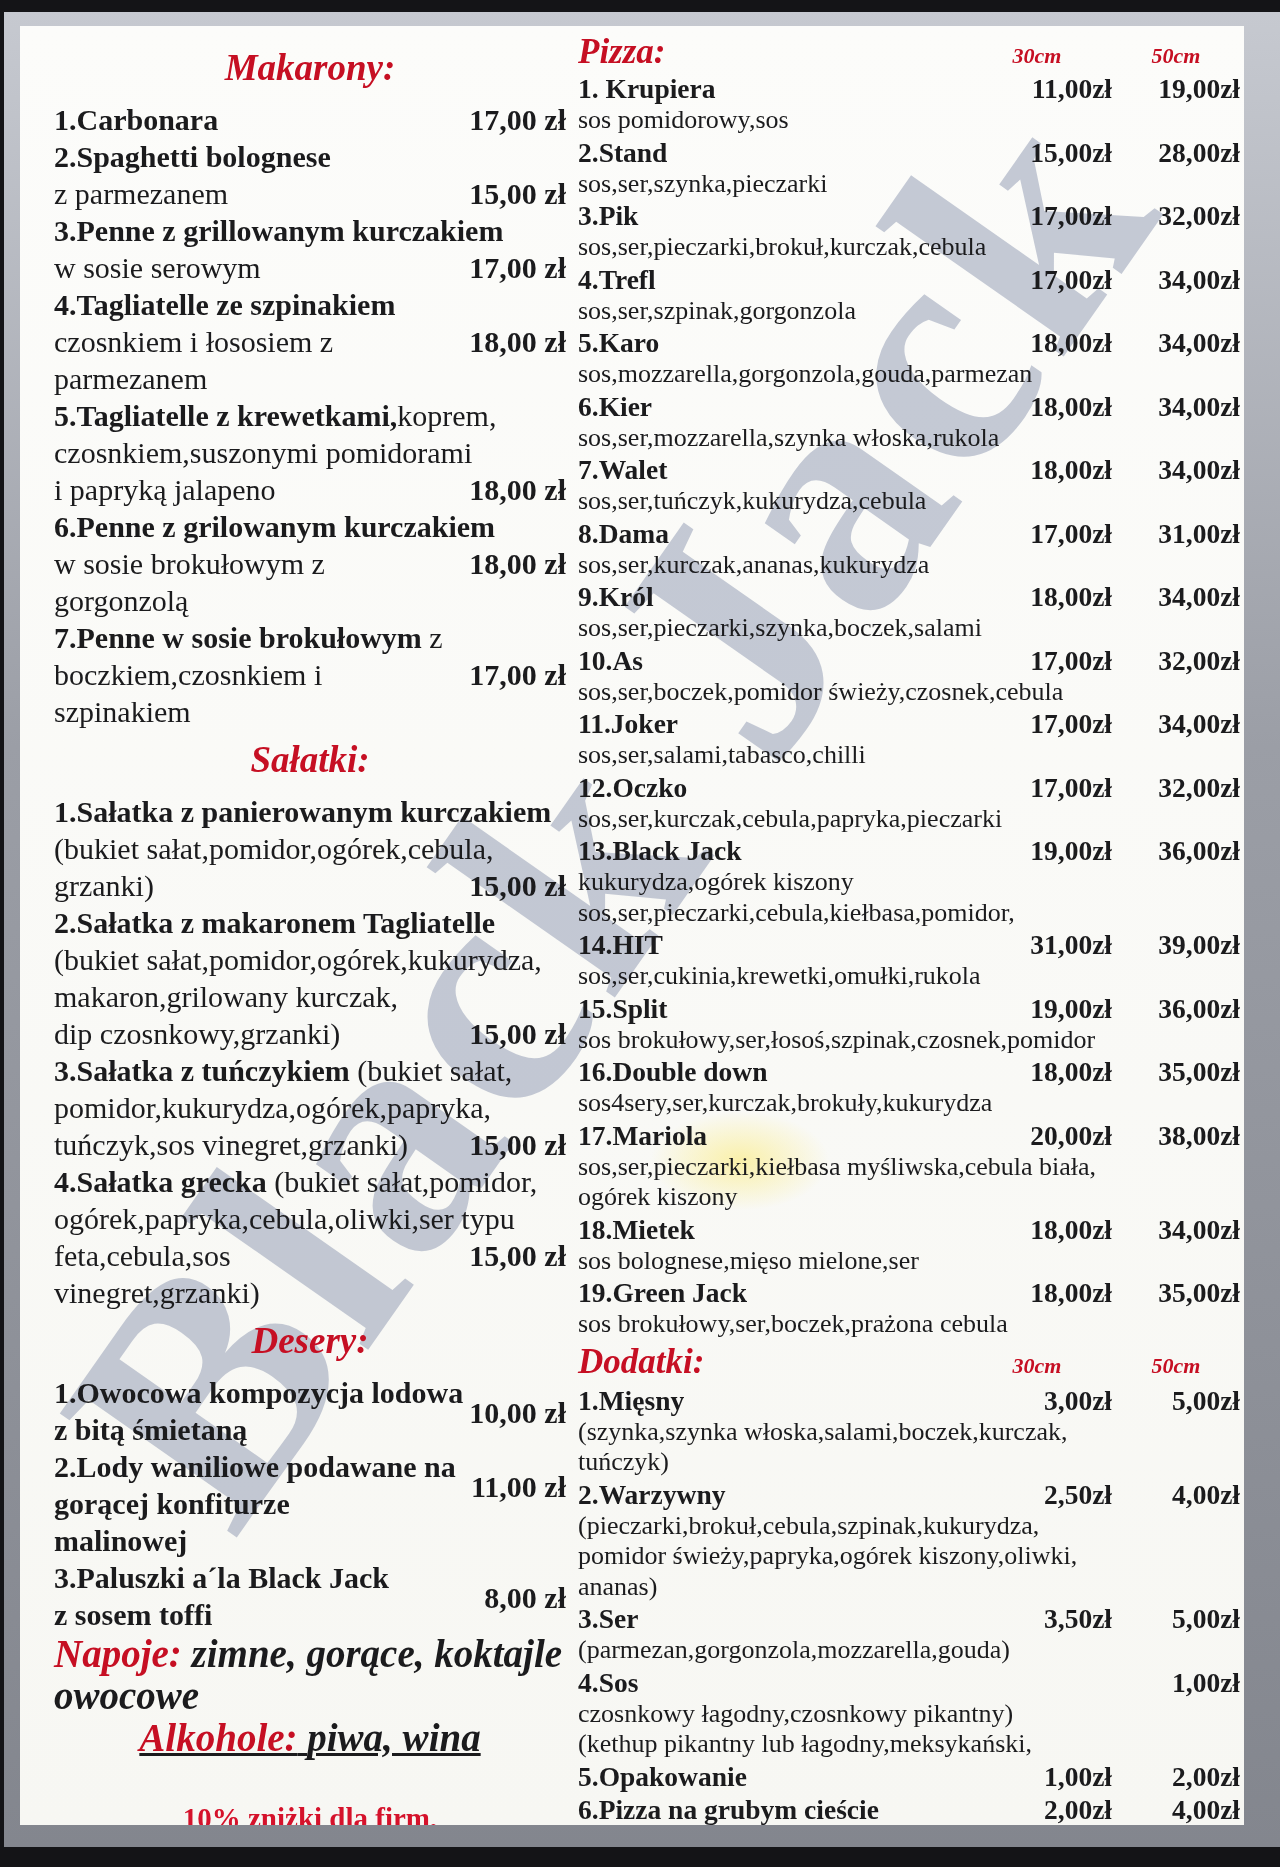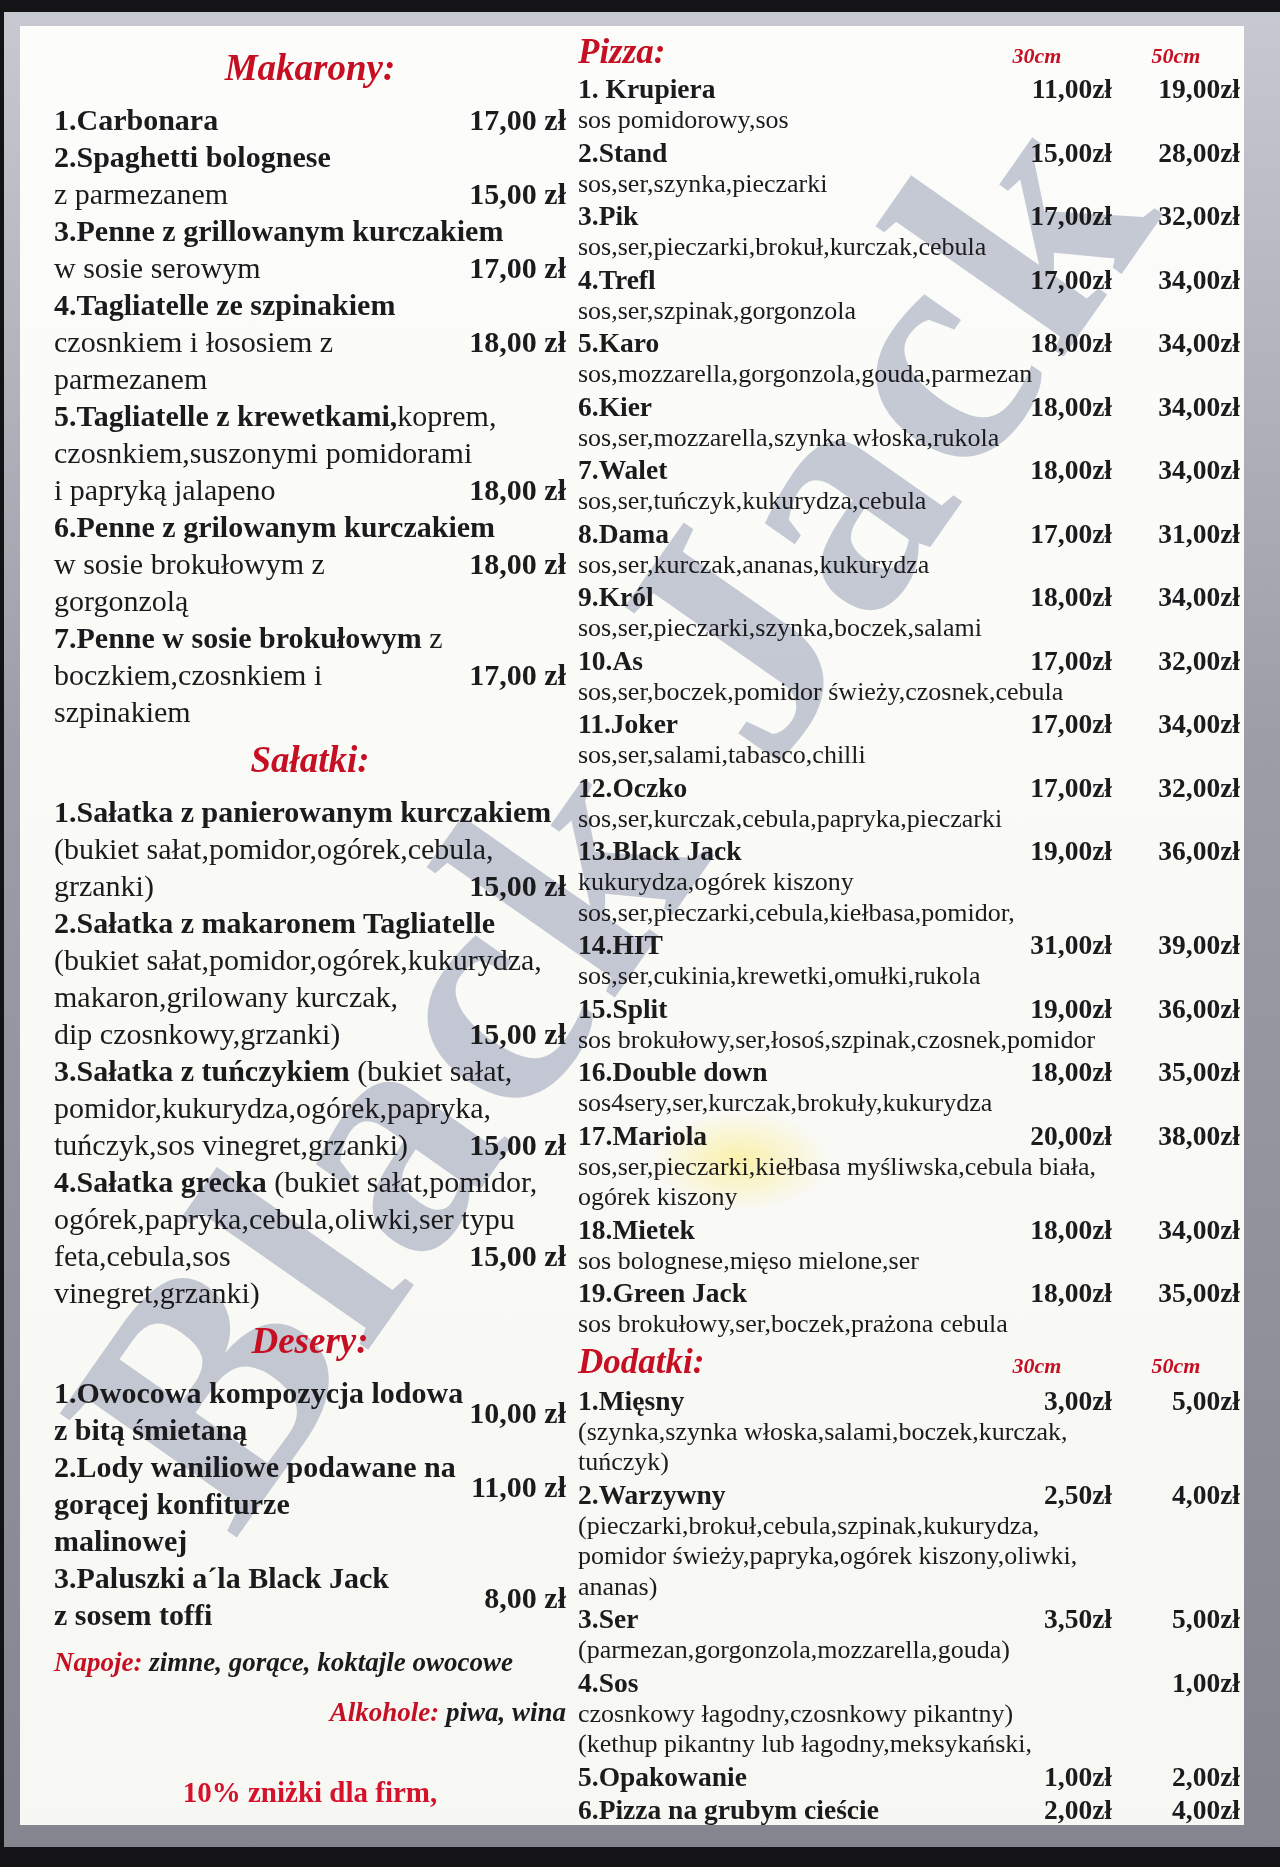--- a/index.html
+++ b/index.html
@@ -17,23 +17,23 @@
   .col{position:absolute;z-index:2;color:#1b1b1d;}
   .left{left:34px;top:12px;width:512px;}
   .right{left:558px;top:6px;width:662px;}
   .ltitle{color:#c60f23;font-weight:bold;font-style:italic;font-size:37px;
           text-align:center;margin:8px 0 12px;}
   .lrow{display:flex;align-items:baseline;font-size:30px;line-height:37px;}
   .lt{flex:1;}
   .b{font-weight:bold;}
   .lp{font-weight:bold;white-space:nowrap;margin-left:45px;}
   .raised{position:relative;top:-17px;}
-  .bev{font-style:italic;font-weight:bold;font-size:27px;line-height:42px;margin-top:8px;}
+  .bev{font-style:italic;font-weight:bold;font-size:39px;line-height:42px;margin-top:0;}
   .bev .lbl{color:#c60f23;}
-  .bev.center{text-align:right;}
+  .bev.center{text-align:center;text-decoration:underline;}
   .promo{text-align:center;color:#d5122b;font-weight:bold;font-size:29px;
          line-height:54px;margin-top:32px;}
   .pizza-head{display:flex;align-items:baseline;color:#c60f23;font-weight:bold;
               font-style:italic;margin-bottom:0;}
   .rtitle{font-size:35px;flex:1;}
   .sz{font-size:22px;width:150px;text-align:center;white-space:nowrap;}
   .sz.s50{width:128px;}
   .prow{display:flex;align-items:baseline;font-weight:bold;font-size:27.5px;line-height:33px;}
   .pname{flex:1;white-space:nowrap;}
   .pp{width:150px;text-align:right;white-space:nowrap;}

